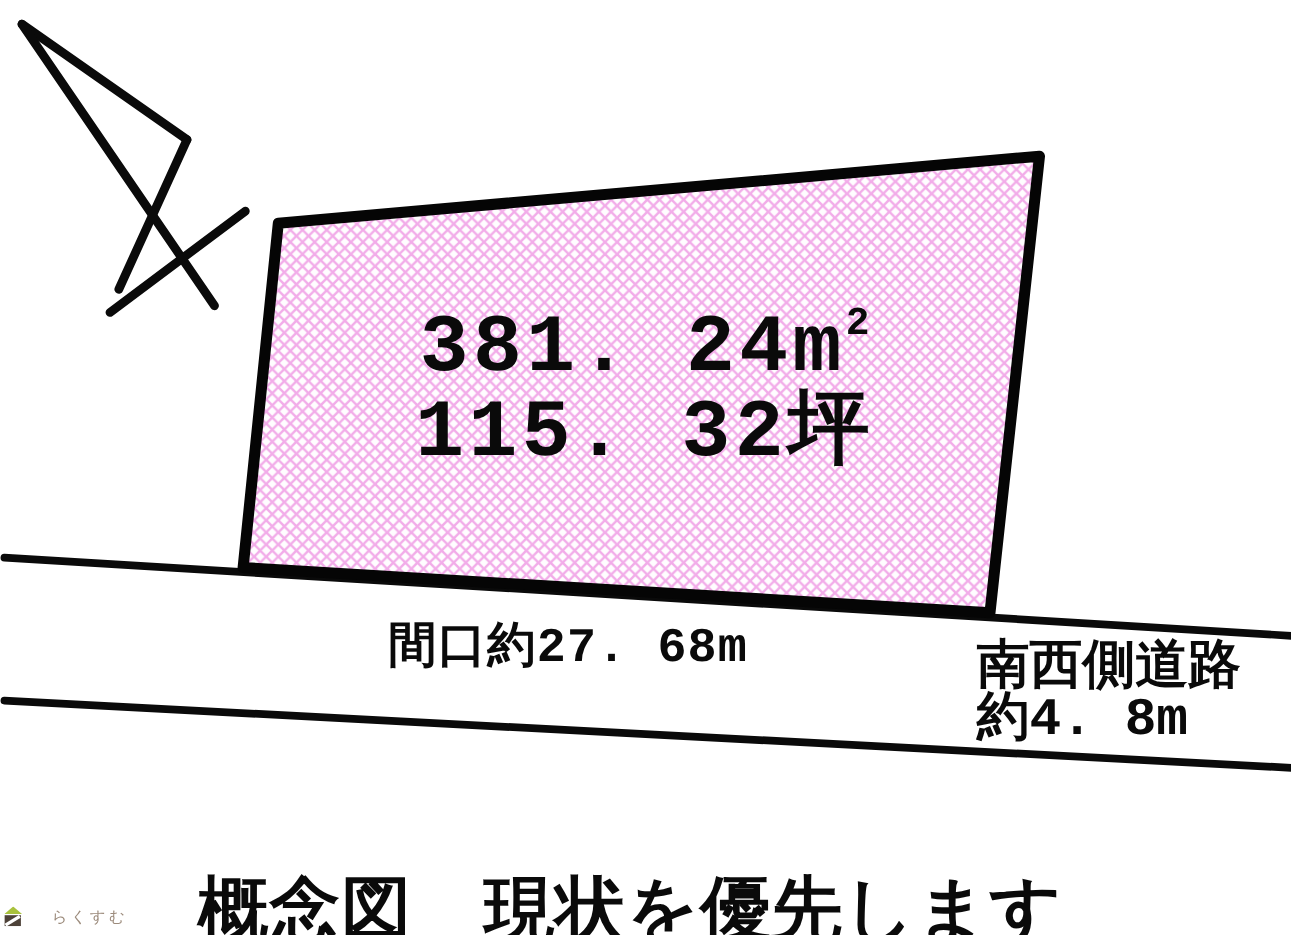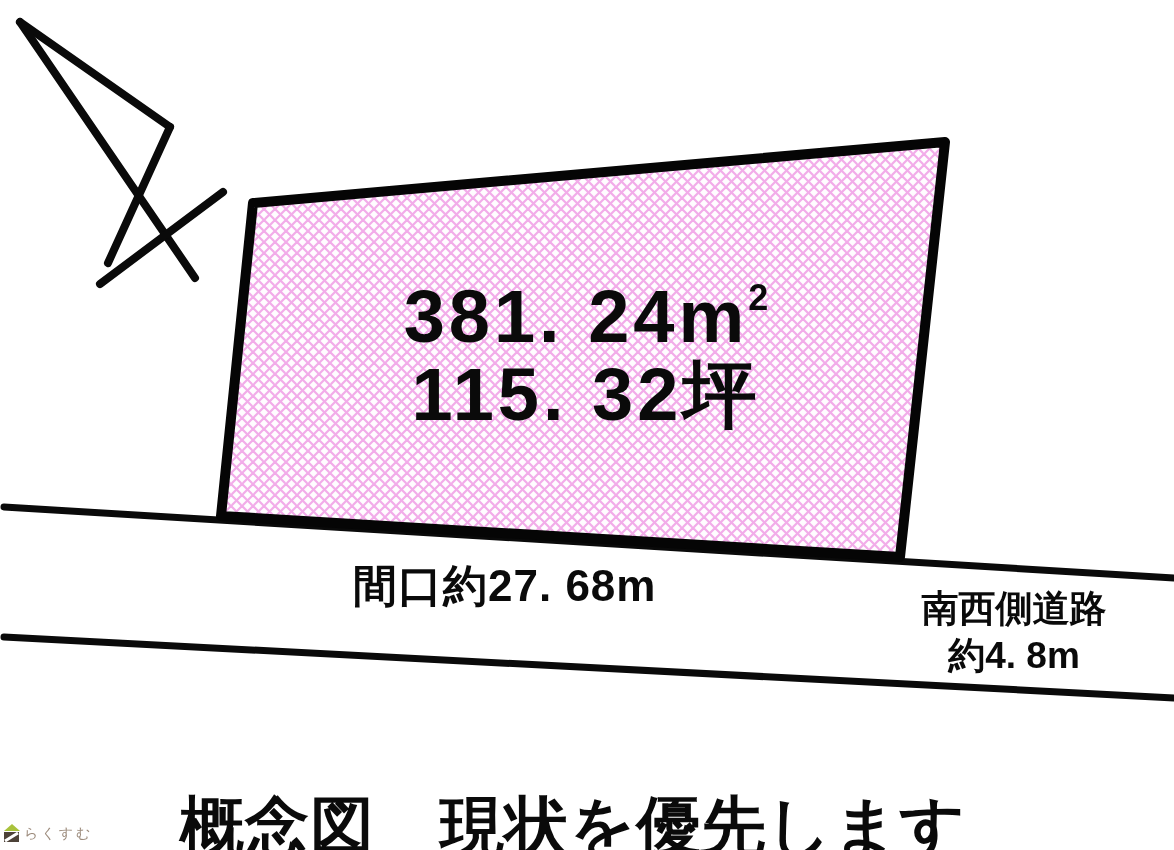--- a/index.html
+++ b/index.html
@@ -3,39 +3,39 @@
 <meta charset="utf-8">
 <style>
   html,body{margin:0;padding:0;}
   body{
     width:1174px;height:850px;position:relative;overflow:hidden;
     background:#ffffff;
     font-family:"Liberation Sans","DejaVu Sans",sans-serif;
     color:#000;
   }
   #diagram-svg{position:absolute;left:0;top:0;}
-  .lbl{position:absolute;font-weight:bold;color:#0a0a0a;white-space:nowrap;}
+  .lbl{position:absolute;font-weight:bold;color:#0a0a0a;white-space:nowrap;font-family:Liberation Mono, monospace;}
 
   .area-label{
     left:368px;top:278px;width:436px;text-align:center;
     font-size:74px;line-height:78px;letter-spacing:4px;
   }
   .area-label .sup{font-size:36px;vertical-align:32px;letter-spacing:0;line-height:0;}
 
   .depth-label{left:930px;top:312px;font-size:46px;line-height:62px;letter-spacing:1px;}
   .frontage-label{left:353px;top:557px;font-size:44px;letter-spacing:1px;}
-  .road-label{left:888px;top:585px;width:252px;text-align:center;font-size:37px;line-height:47px;}
+  .road-label{left:888px;top:585px;width:252px;font-size:48px;line-height:47px;}
   .caption-label{left:78px;top:783px;width:990px;text-align:center;font-size:64px;letter-spacing:1px;}
 
   .watermark{
     position:absolute;left:4px;top:822px;height:22px;
     display:flex;align-items:center;gap:4px;font-weight:normal;
   }
   .watermark .wm-text{
-    font-size:14px;letter-spacing:3px;color:#9c8b7c;line-height:22px;
+    font-size:14px;letter-spacing:3px;color:#9c8b7c;line-height:22px;margin-left:23px;
   }
 </style>
 </head>
 <body>
 
 <svg id="diagram-svg" width="1174" height="850" viewBox="0 0 1174 850">
   <defs>
     <pattern id="crosshatch" width="11" height="11" patternUnits="userSpaceOnUse">
       <rect width="11" height="11" fill="#fffdff"></rect>
       <line x1="0" y1="0" x2="11" y2="11" stroke-width="2.2" stroke="#f2ace9"></line>

